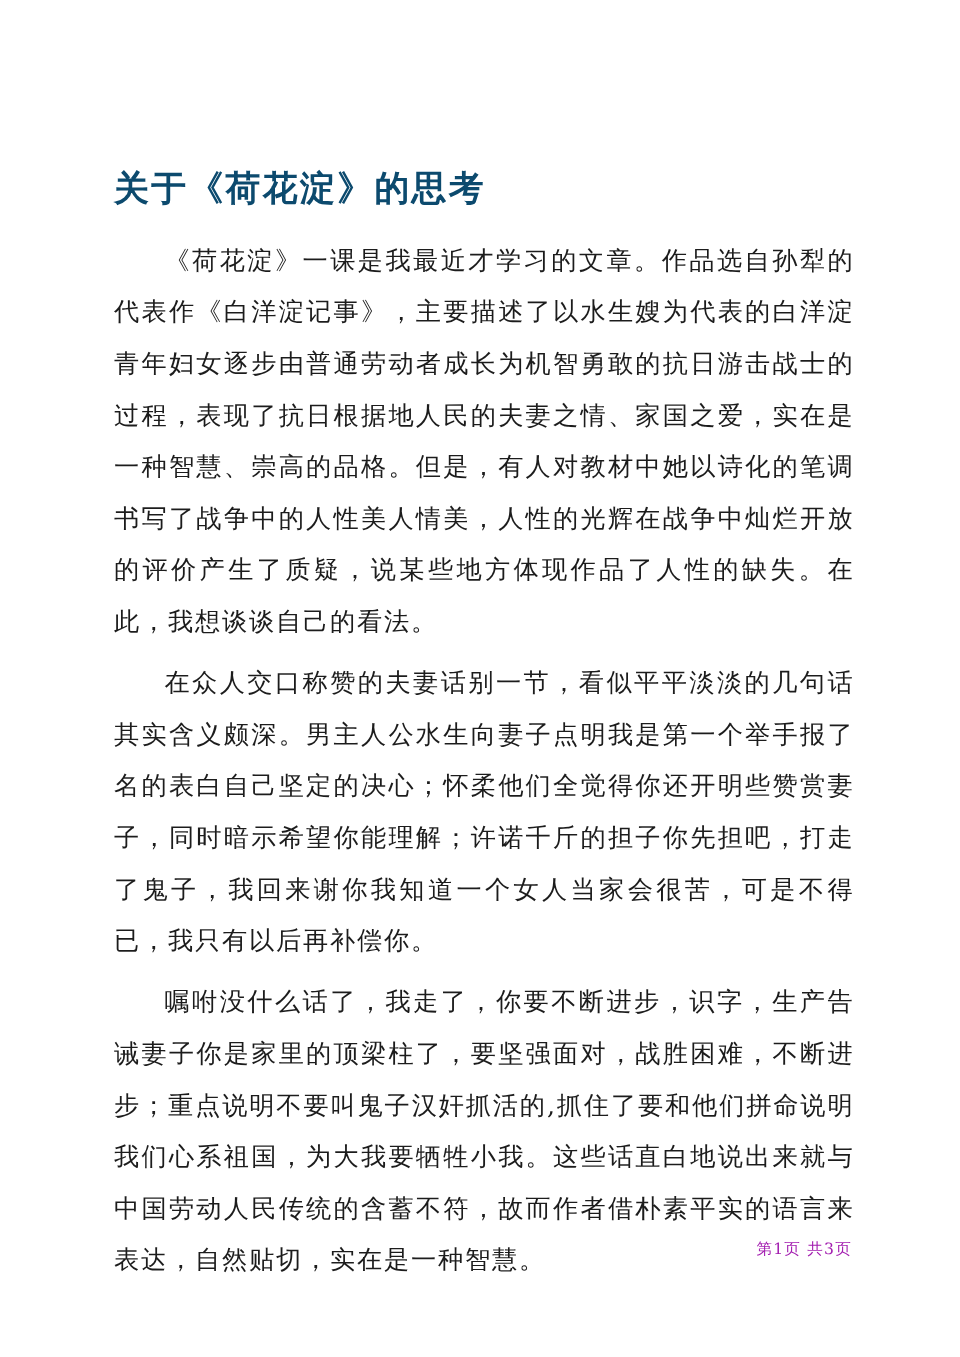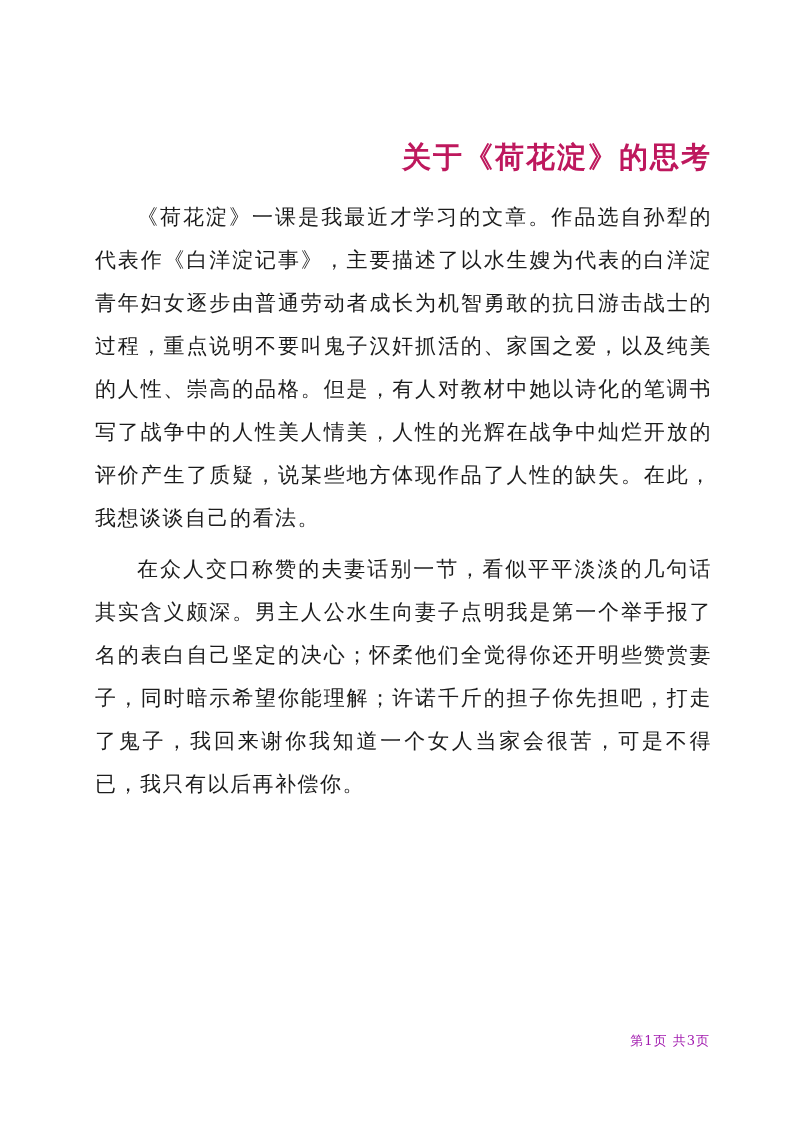--- a/index.html
+++ b/index.html
@@ -18,24 +18,24 @@
   }
   .content {
     position: absolute;
     left: 95px;
     right: 88px;
     top: 138px;
   }
   .doc-title {
     font-size: 29px;
     font-weight: bold;
-    text-align: right;
+    text-align: left;
     margin: 0 0 18px 0;
     letter-spacing: 2px;
-    color: #be185d;
+    color: #0c4a6e;
   }
   .para {
     font-size: 21px;
     line-height: 43px;
     text-align: justify;
     text-indent: 2em;
     letter-spacing: 1.5px;
     margin: 0 0 8px 0;
     color: #1c1c1c;
   }
@@ -47,17 +47,18 @@
     letter-spacing: 1px;
     color: #a21caf;
   }
 </style>
 </head>
 <body>
 
 <div class="page">
   <div class="content">
     <h1 class="doc-title">关于《荷花淀》的思考</h1>
-    <p class="para">《荷花淀》一课是我最近才学习的文章。作品选自孙犁的代表作《白洋淀记事》，主要描述了以水生嫂为代表的白洋淀青年妇女逐步由普通劳动者成长为机智勇敢的抗日游击战士的过程，重点说明不要叫鬼子汉奸抓活的、家国之爱，以及纯美的人性、崇高的品格。但是，有人对教材中她以诗化的笔调书写了战争中的人性美人情美，人性的光辉在战争中灿烂开放的评价产生了质疑，说某些地方体现作品了人性的缺失。在此，我想谈谈自己的看法。</p>
+    <p class="para">《荷花淀》一课是我最近才学习的文章。作品选自孙犁的代表作《白洋淀记事》，主要描述了以水生嫂为代表的白洋淀青年妇女逐步由普通劳动者成长为机智勇敢的抗日游击战士的过程，表现了抗日根据地人民的夫妻之情、家国之爱，实在是一种智慧、崇高的品格。但是，有人对教材中她以诗化的笔调书写了战争中的人性美人情美，人性的光辉在战争中灿烂开放的评价产生了质疑，说某些地方体现作品了人性的缺失。在此，我想谈谈自己的看法。</p>
     <p class="para">在众人交口称赞的夫妻话别一节，看似平平淡淡的几句话其实含义颇深。男主人公水生向妻子点明我是第一个举手报了名的表白自己坚定的决心；怀柔他们全觉得你还开明些赞赏妻子，同时暗示希望你能理解；许诺千斤的担子你先担吧，打走了鬼子，我回来谢你我知道一个女人当家会很苦，可是不得已，我只有以后再补偿你。</p>
+    <p class="para">嘱咐没什么话了，我走了，你要不断进步，识字，生产告诫妻子你是家里的顶梁柱了，要坚强面对，战胜困难，不断进步；重点说明不要叫鬼子汉奸抓活的,抓住了要和他们拼命说明我们心系祖国，为大我要牺牲小我。这些话直白地说出来就与中国劳动人民传统的含蓄不符，故而作者借朴素平实的语言来表达，自然贴切，实在是一种智慧。</p>
   </div>
   <div class="page-footer">第1页 共3页</div>
 </div>
 
 </body></html>

